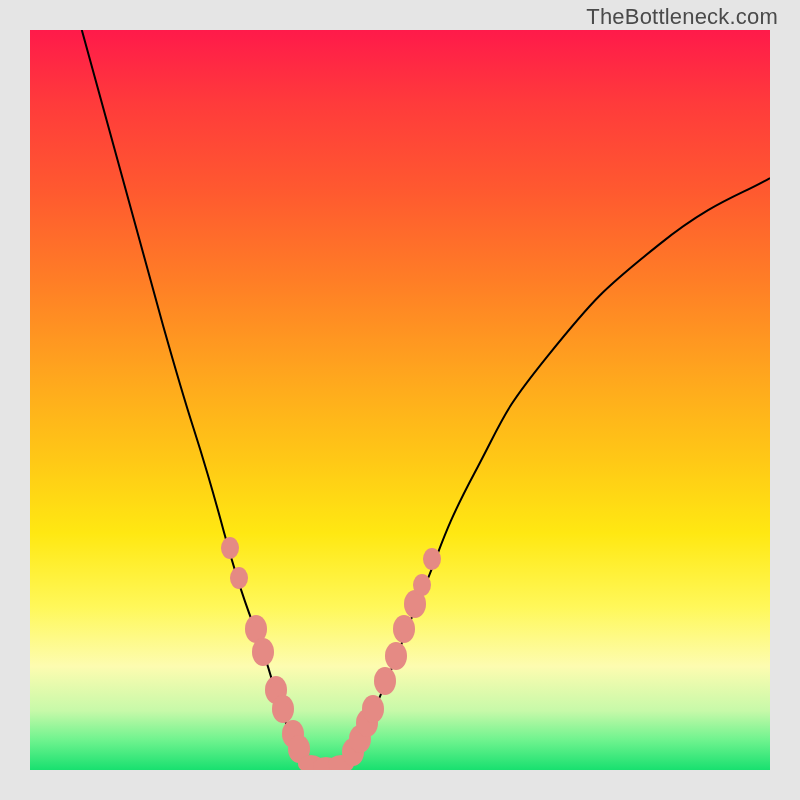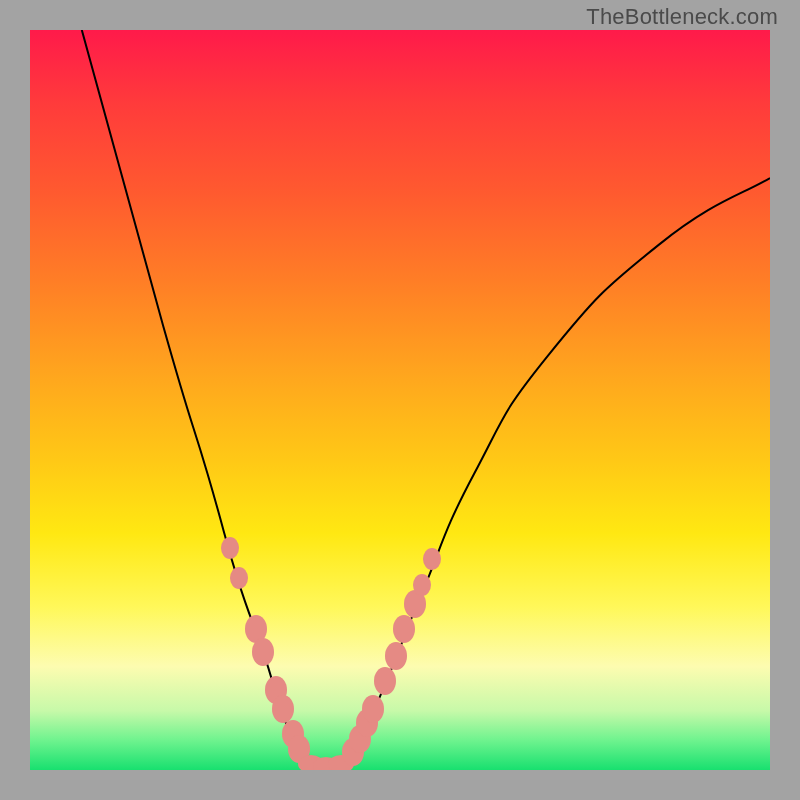--- a/index.html
+++ b/index.html
@@ -8,21 +8,21 @@
     width: 800px;
     height: 800px;
     overflow: hidden;
     background: #000;
     font-family: Arial, Helvetica, sans-serif;
   }
   .frame {
     position: absolute;
     left: 0; top: 0;
     width: 800px; height: 800px;
-    background: #a3a3a3;
+    background: #e5e5e5;
   }
   .plot-area {
     position: absolute;
     top: 30px;
     left: 30px;
     width: 740px;
     height: 740px;
     overflow: hidden;
   }
   .gradient-bg {

